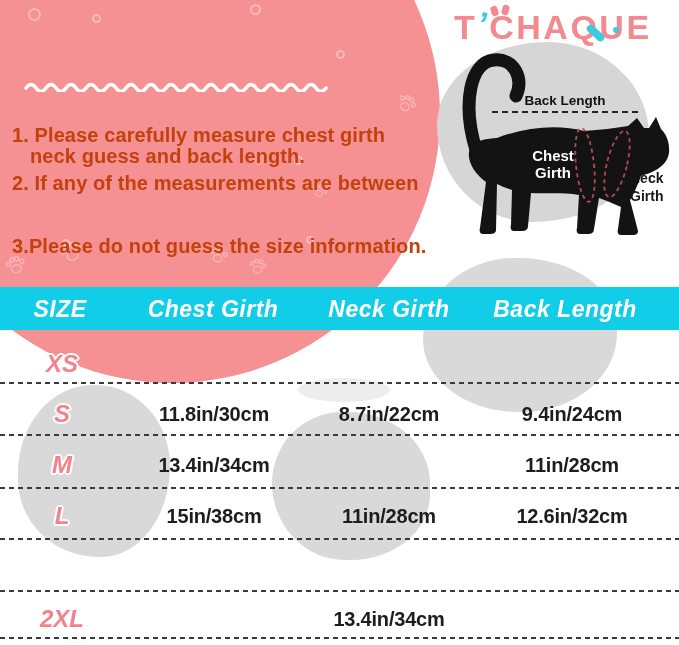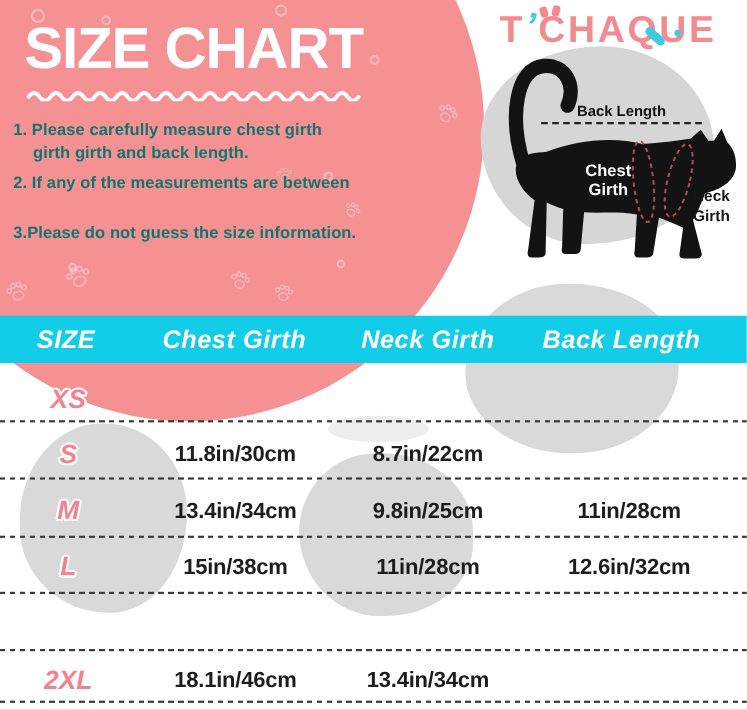--- a/index.html
+++ b/index.html
@@ -25,22 +25,22 @@
   .blob-e { left:298px; top:378px; width:92px; height:24px; background:#ededed; border-radius:50%; }
   .ring { position:absolute; border:2px solid rgba(255,255,255,.38); border-radius:50%; z-index:2; }
   .paw { position:absolute; z-index:2; opacity:.32; }
   
   .title {
     position:absolute; left:22px; top:14px; z-index:3;
     font-size:53px; font-weight:bold; color:#ffffff; letter-spacing:-1px; white-space:nowrap;
   }
   .wavy { position:absolute; left:24px; top:80px; z-index:3; }
   .instr {
-    position:absolute; z-index:3; color:#0f766e; font-size:15px; font-weight:bold;
-    letter-spacing:.1px; white-space:nowrap;
+    position:absolute; z-index:3; color:#c2410c; font-size:20px; font-weight:bold;
+    letter-spacing:.1px; white-space:nowrap;margin-top:14px;
   }
   
   .logo {
     position:absolute; left:454px; top:8px; z-index:3; white-space:nowrap;
     font-size:34px; font-weight:bold; letter-spacing:2.5px; color:#f28a8f;
   }
   .logo .apos { color:#3ecbe2; display:inline-block; transform:rotate(14deg) translateY(-3px); }
   .logo-decor { position:absolute; background:#f28a8f; }
   .c-ear1 { left:37px; top:-2px; width:7px; height:10px; border-radius:3px; transform:rotate(-18deg); }
   .c-ear2 { left:48px; top:-3px; width:7px; height:10px; border-radius:3px; transform:rotate(16deg); }
@@ -157,29 +157,28 @@
   <svg class="paw" style="left:248px;top:256px;transform:rotate(8deg)" width="20" height="20" viewBox="0 0 24 24">
       <g fill="none" stroke="#fff" stroke-width="1.6">
         <ellipse cx="12" cy="16.5" rx="5" ry="4"></ellipse>
         <circle cx="4.8" cy="10" r="2.1"></circle>
         <circle cx="9.6" cy="6.4" r="2.1"></circle>
         <circle cx="14.8" cy="6.6" r="2.1"></circle>
         <circle cx="19.3" cy="10.4" r="2.1"></circle>
       </g>
     </svg>
 
-  <div class="title">SIZE CHART</div>
   <svg class="wavy" width="306" height="12" viewBox="0 0 306 12">
     <path d="M2 8 Q7 1 12 8 T22 8 T32 8 T42 8 T52 8 T62 8 T72 8 T82 8 T92 8 T102 8 T112 8 T122 8 T132 8 T142 8 T152 8 T162 8 T172 8 T182 8 T192 8 T202 8 T212 8 T222 8 T232 8 T242 8 T252 8 T262 8 T272 8 T282 8 T292 8 T302 8" fill="none" stroke="#ffffff" stroke-width="3.5" stroke-linecap="round"></path>
   </svg>
 
   <div class="instr" style="left:12px;top:110px">1. Please carefully measure chest girth</div>
-  <div class="instr" style="left:30px;top:131px">girth girth and back length.</div>
+  <div class="instr" style="left:30px;top:131px">neck guess and back length.</div>
   <div class="instr" style="left:12px;top:158px">2. If any of the measurements are between</div>
-  <div class="instr" style="left:12px;top:203px">3.Please do not guess the size information.</div>
+  <div class="instr" style="left:12px;top:221px">3.Please do not guess the size information.</div>
 
   <div class="logo">
     <span>T</span><span class="apos">’</span><span>CHAQUE</span>
     <div class="logo-decor c-ear1"></div>
     <div class="logo-decor c-ear2"></div>
     <div class="logo-decor q-tail"></div>
     <div class="logo-decor u-dot"></div>
   </div>
 
   <svg class="cat-svg" width="241" height="200" viewBox="438 50 241 200">
@@ -213,41 +212,40 @@
 
   <div class="trow" style="top:339px">
     <span class="cell size-cell" style="left:62px">XS</span>
   </div>
   <div class="sep" style="top:382px"></div>
 
   <div class="trow" style="top:389px">
     <span class="cell size-cell" style="left:62px">S</span>
     <span class="cell" style="left:214px">11.8in/30cm</span>
     <span class="cell" style="left:389px">8.7in/22cm</span>
+    <span class="cell" style="left:572px">9.4in/24cm</span>
   </div>
   <div class="sep" style="top:434px"></div>
 
   <div class="trow" style="top:440px">
     <span class="cell size-cell" style="left:62px">M</span>
     <span class="cell" style="left:214px">13.4in/34cm</span>
-    <span class="cell" style="left:389px">9.8in/25cm</span>
     <span class="cell" style="left:572px">11in/28cm</span>
   </div>
   <div class="sep" style="top:487px"></div>
 
   <div class="trow" style="top:491px">
     <span class="cell size-cell" style="left:62px">L</span>
     <span class="cell" style="left:214px">15in/38cm</span>
     <span class="cell" style="left:389px">11in/28cm</span>
     <span class="cell" style="left:572px">12.6in/32cm</span>
   </div>
   <div class="sep" style="top:538px"></div>
 
   <div class="sep" style="top:590px"></div>
 
   <div class="trow" style="top:594px">
     <span class="cell size-cell" style="left:62px">2XL</span>
-    <span class="cell" style="left:214px">18.1in/46cm</span>
     <span class="cell" style="left:389px">13.4in/34cm</span>
   </div>
   <div class="sep" style="top:637px"></div>
 
 </div>
 
 </body></html>

